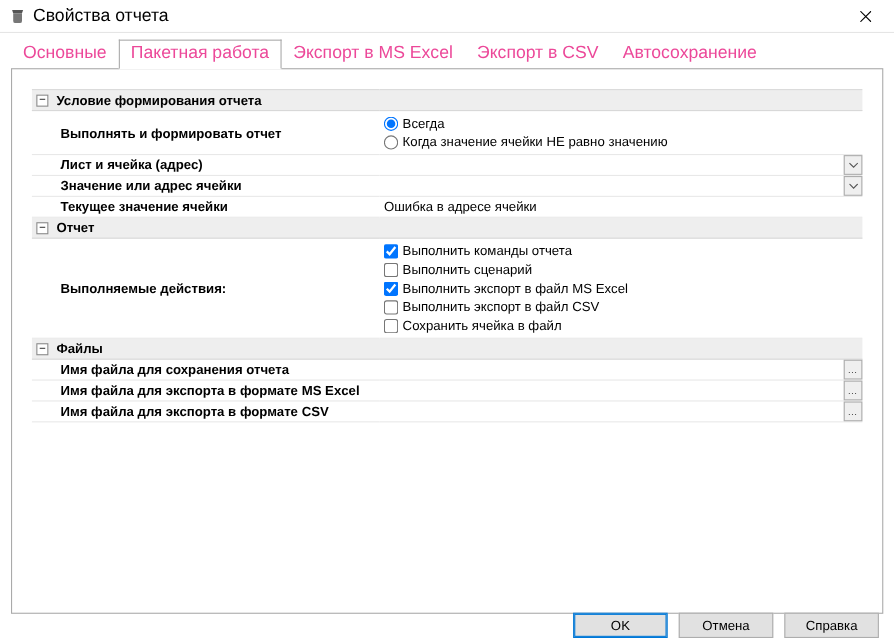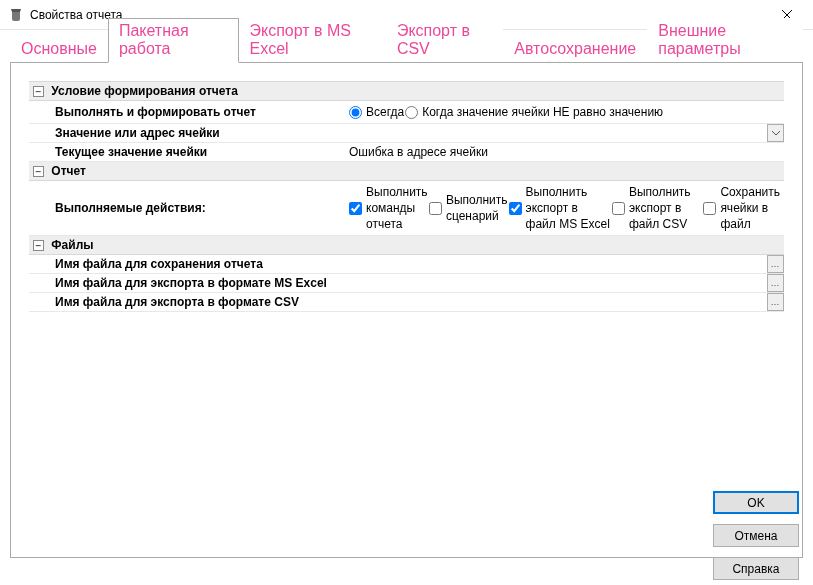--- a/index.html
+++ b/index.html
@@ -20,21 +20,21 @@
     height: 30px;
     padding: 0 6px 0 8px;
     background: #fff;
     border-bottom: 1px solid #e5e5e5;
   }
   .titlebar .app-icon {
     width: 16px; height: 16px;
     margin-right: 6px;
     display:inline-flex; align-items:center; justify-content:center;
   }
-  .titlebar .title { flex: 1; font-size: 12px; }
+  .titlebar .title { flex: 1; font-size: 16px; }
   .titlebar .close {
     width: 40px; height: 28px;
     display: flex; align-items: center; justify-content: center;
     cursor: default;
   }
   .titlebar .close svg { width: 10px; height: 10px; }
 
   .dialog-body {
     position: absolute;
     top: 30px; left: 0; right: 0; bottom: 0;
@@ -121,42 +121,41 @@
     width: 17px;
     background: #efefef;
     border: 1px solid #adadad;
     display: flex; align-items: center; justify-content: center;
     font-size: 9px;
     letter-spacing: 1px;
     color:#444;
   }
   .radio-stack, .check-stack {
     display: flex;
-    flex-direction: row;
+    flex-direction: column;
     gap: 1px;
     padding: 1px 0;
   }
   .radio-item, .check-item {
     display: flex;
     align-items: center;
     gap: 4px;
     line-height: 16px;
   }
   .radio-item input, .check-item input {
     margin: 0;
     width: 13px; height: 13px;
   }
 
   .button-row {
     position: absolute;
     right: 14px;
     bottom: 5px;
     display: flex;
     gap: 10px;
-    flex-direction: column;
   }
   .btn {
     min-width: 86px;
     height: 23px;
     border: 1px solid #adadad;
     background: #e1e1e1;
     font: inherit;
     padding: 0 8px;
     cursor: default;
   }
@@ -185,21 +184,20 @@
 </div>
 
 <div class="dialog-body">
 
   <div class="tabstrip">
     <div class="tab">Основные</div>
     <div class="tab active">Пакетная работа</div>
     <div class="tab">Экспорт в MS Excel</div>
     <div class="tab">Экспорт в CSV</div>
     <div class="tab">Автосохранение</div>
-    <div class="tab">Внешние параметры</div>
   </div>
 
   <div class="tabpage">
     <table class="grid">
 
       <tbody>
           <tr class="group-row">
         <td colspan="2">
           <span class="group-toggle">−</span>
           <span>Условие формирования отчета</span>
@@ -214,31 +212,42 @@
               <span>Всегда</span>
             </label>
             <label class="radio-item">
               <input type="radio" name="cond" style="">
               <span>Когда значение ячейки НЕ равно значению</span>
             </label>
           </div>
         </td>
       </tr>
       <tr class="prop-row">
-        <td class="label-cell">Значение или адрес ячейки</td>
+        <td class="label-cell">Лист и ячейка (адрес)</td>
         <td class="value-cell">
           <span></span>
           <div class="value-dd">
             <svg width="8" height="5" viewBox="0 0 8 5">
                   <path d="M0 0 L4 4 L8 0" fill="none" stroke="#555" stroke-width="1"></path>
                 </svg>
           </div>
         </td>
       </tr>
       <tr class="prop-row">
+        <td class="label-cell">Значение или адрес ячейки</td>
+        <td class="value-cell">
+          <span></span>
+          <div class="value-dd">
+            <svg width="8" height="5" viewBox="0 0 8 5">
+                  <path d="M0 0 L4 4 L8 0" fill="none" stroke="#555" stroke-width="1"></path>
+                </svg>
+          </div>
+        </td>
+      </tr>
+      <tr class="prop-row">
         <td class="label-cell">Текущее значение ячейки</td>
         <td class="value-cell">
           <span>Ошибка в адресе ячейки</span>
         </td>
       </tr>
 
       <tr class="group-row">
         <td colspan="2">
           <span class="group-toggle">−</span>
           <span>Отчет</span>
@@ -259,21 +268,21 @@
             <label class="check-item">
               <input type="checkbox" checked="" style="">
               <span>Выполнить экспорт в файл MS Excel</span>
             </label>
             <label class="check-item">
               <input type="checkbox" style="">
               <span>Выполнить экспорт в файл CSV</span>
             </label>
             <label class="check-item">
               <input type="checkbox" style="">
-              <span>Сохранить ячейки в файл</span>
+              <span>Сохранить ячейка в файл</span>
             </label>
           </div>
         </td>
       </tr>
 
       <tr class="group-row">
         <td colspan="2">
           <span class="group-toggle">−</span>
           <span>Файлы</span>
         </td>

